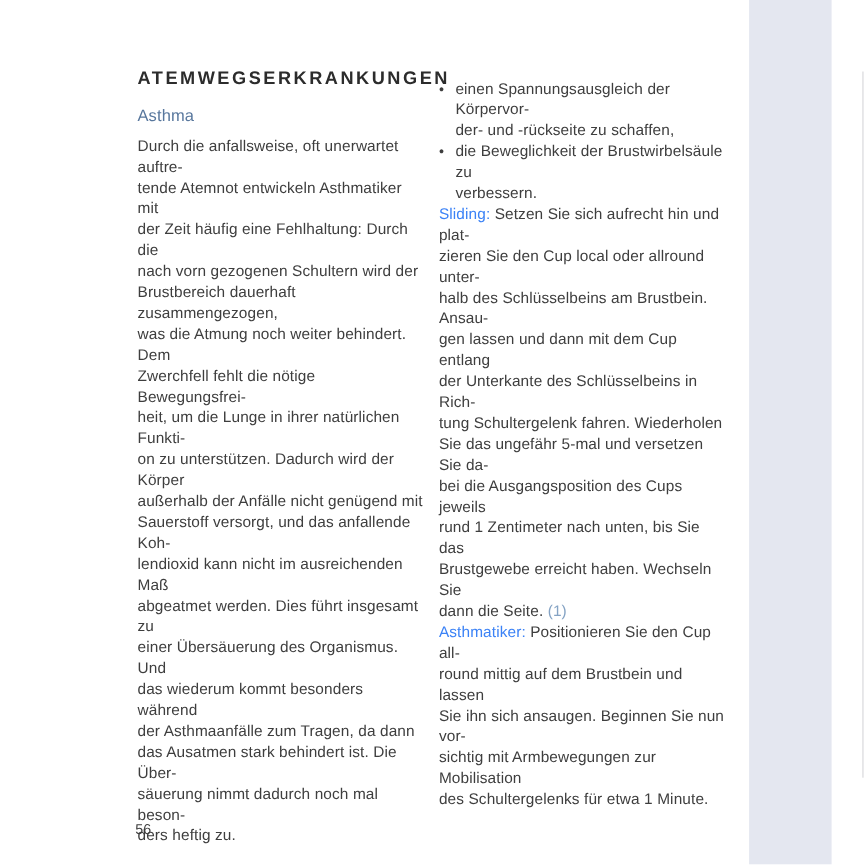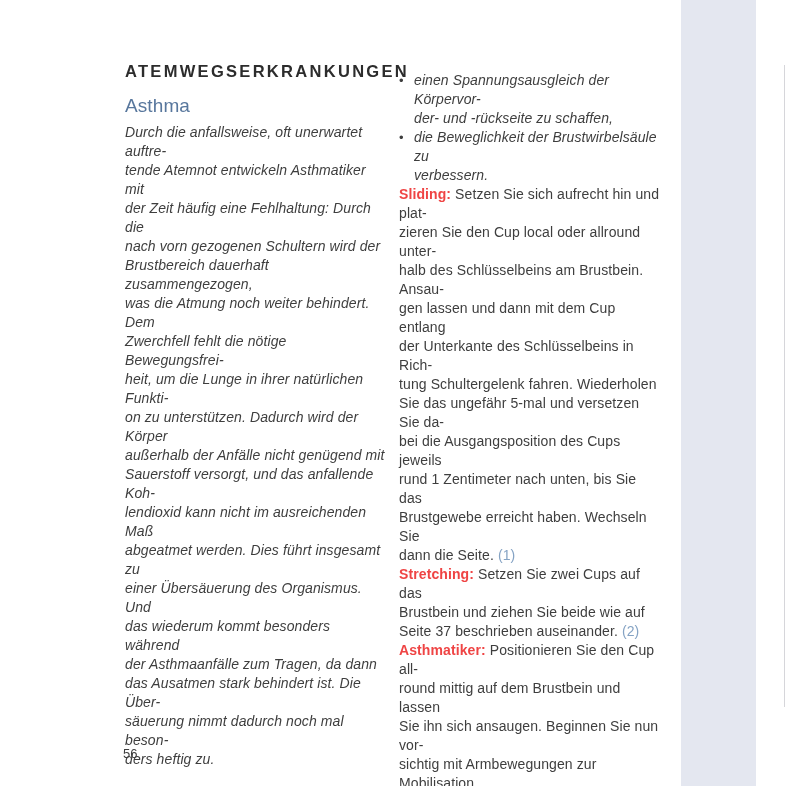--- a/index.html
+++ b/index.html
@@ -30,51 +30,51 @@
   }
   .col {
     position: absolute;
     font-size: 14px;
     line-height: 19px;
     letter-spacing: 0.1px;
   }
   .col-left  { left: 125px; top: 63px;  width: 260px; }
   .col-right { left: 399px; top: 71px;  width: 264px; }
 
-  .body { white-space: pre-line; margin: 0; font-style: italic; }
+  .body { white-space: pre-line; margin: 0; }
 
   h1.page-title {
     font-size: 16.5px;
     line-height: 17px;
     font-weight: bold;
     letter-spacing: 2.3px;
     color: #2c2c2c;
     margin: 0 0 10px 0;
   }
   h2.sub-heading {
-    font-size: 19px;
+    font-size: 15px;
     line-height: 15px;
     font-weight: normal;
     color: var(--accent_blue, #58779d);
     margin: 18px 0 10px 0;
   }
 
   .bullet-list { margin: 0; padding: 0; }
   .bullet-row { display: flex; margin: 0; }
   .bullet-dot {
     flex: 0 0 15px;
     width: 15px;
     font-size: 13px;
     line-height: 19px;
     color: #3e3e3e;
   }
   .bullet-text { flex: 1; }
 
   p.tech { white-space: pre-line; margin: 0; }
-  .lead { font-weight: bold; color: #ef4444; }
+  .lead { font-weight: normal; color: #3b82f6; }
   .ref  { color: var(--ref_blue, #85a3c4); }
 
   .page-number {
     position: absolute;
     left: 123px;
     top: 726px;
     font-size: 13px;
     line-height: 15px;
     color: #3e3e3e;
     margin-top: 20px;
@@ -130,23 +130,20 @@
 zieren Sie den Cup local oder allround unter-
 halb des Schlüsselbeins am Brustbein. Ansau-
 gen lassen und dann mit dem Cup entlang
 der Unterkante des Schlüsselbeins in Rich-
 tung Schultergelenk fahren. Wiederholen
 Sie das ungefähr 5-mal und versetzen Sie da-
 bei die Ausgangsposition des Cups jeweils
 rund 1 Zentimeter nach unten, bis Sie das
 Brustgewebe erreicht haben. Wechseln Sie
 dann die Seite. </span><span class="ref">(1)</span></p>
-    <p class="tech"><b class="lead">Stretching:</b><span> Setzen Sie zwei Cups auf das
-Brustbein und ziehen Sie beide wie auf
-Seite 37 beschrieben auseinander. </span><span class="ref">(2)</span></p>
     <p class="tech"><b class="lead">Asthmatiker:</b><span> Positionieren Sie den Cup all-
 round mittig auf dem Brustbein und lassen
 Sie ihn sich ansaugen. Beginnen Sie nun vor-
 sichtig mit Armbewegungen zur Mobilisation
 des Schultergelenks für etwa 1 Minute. </span></p>
 
   </div>
 
   <div class="page-number">56</div>
 

